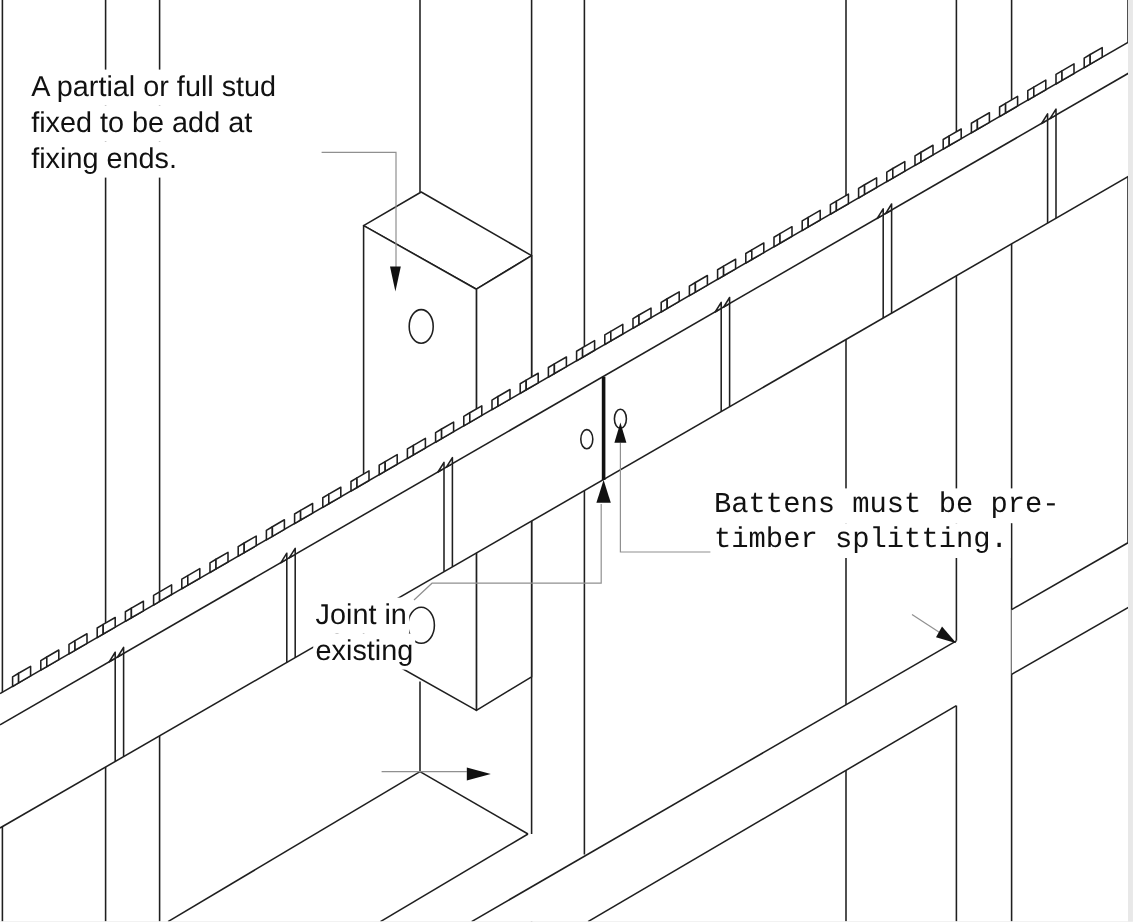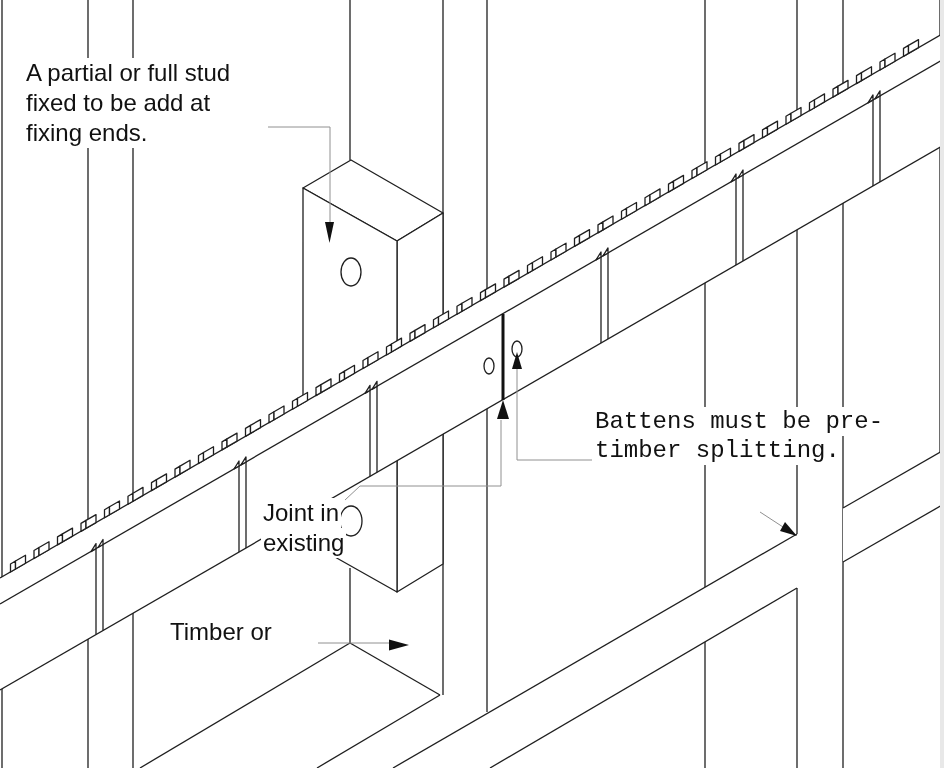--- a/index.html
+++ b/index.html
@@ -209,16 +209,15 @@
     <span class="ann-line">Joint in</span>
     <span class="ann-line">existing</span>
   </div>
 
   <div class="ann ann-right" style="left:593px;top:407px;">
     <span class="ann-line">Battens must be pre-</span>
     <span class="ann-line">timber splitting.</span>
   </div>
 
   <div class="ann ann-large" style="left:168px;top:617px;">
-    <span class="ann-line">Timber or</span>
   </div>
 
 </div>
 
 </body></html>

